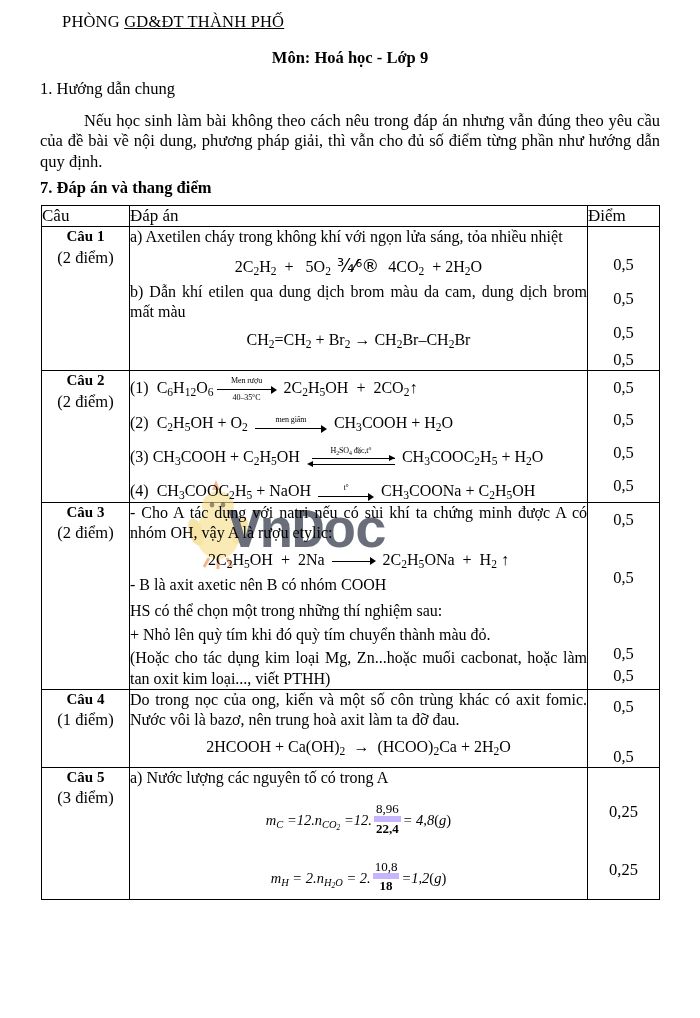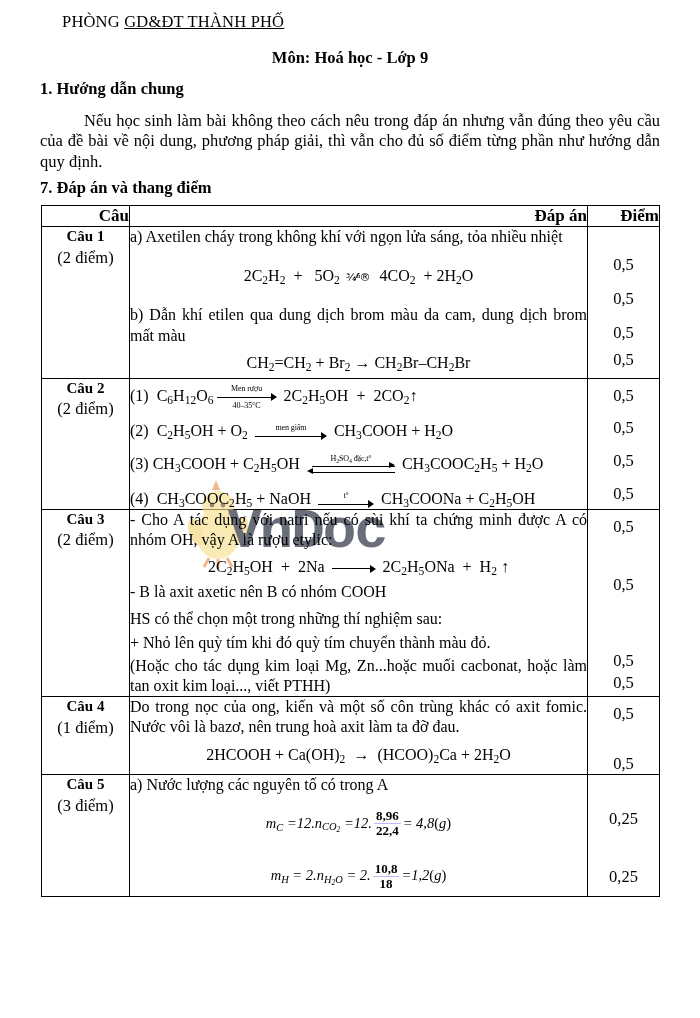--- a/index.html
+++ b/index.html
@@ -40,21 +40,21 @@
     font-size: 17.5px;
     letter-spacing: .1px;
   }
   .sub-title {
     font-weight: bold;
     font-size: 16.5px;
     margin-top: 16px;
   }
 
   .sec-head {
-    font-weight: bold;
+    font-weight: normal;
     font-size: 16.5px;
     margin: 11px 0 12px 40px;
   }
   .intro {
     margin: 3px 40px 0 40px;
     font-size: 16.5px;
     line-height: 1.24;
     text-align: justify;
     text-indent: 44px;
   }
@@ -75,22 +75,22 @@
   table.ans td, table.ans th {
     border: 1.3px solid #000;
     vertical-align: top;
     padding: 0;
   }
   col.c-cau { width: 88px; }
   col.c-ans { width: 458px; }
   col.c-pt  { width: 72px; }
 
   th.hd {
-    text-align: right;
-    font-weight: bold;
+    text-align: left;
+    font-weight: normal;
     font-size: 17px;
     padding: 6px 0 7px 0;
     vertical-align: middle;
   }
 
   
   td.q {
     text-align: center;
     padding-top: 7px;
     line-height: 1.3;
@@ -199,43 +199,42 @@
   .rx.eqm .ah-l {
     position: absolute; left: 0; top: 5.5px;
     border-right: 6px solid #000;
     border-top: 3.5px solid transparent;
     border-bottom: 3.5px solid transparent;
   }
 
   
   .garble {
     font-family: "DejaVu Sans", sans-serif;
-    font-size: 11px;
+    font-size: 18px;
     letter-spacing: -1px;
     display: inline-block;
-    margin: 16px 2px;
+    margin: 0 2px;
   }
   .garble sup { font-size: 60%; }
 
   
   .frac {
     display: inline-block;
     vertical-align: -0.52em;
     text-align: center;
     margin: 0 2px;
     font-style: italic;
   }
   .frac .num {
     display: block;
     font-size: 13px;
     line-height: 1.05;
-    border-bottom: 1px solid #c4b5fd;
+    border-bottom: 6px solid #c4b5fd;
     padding: 0 2px;
     font-style: normal;
-    font-weight: bold;
   }
   .frac .den {
     display: block;
     font-size: 13px;
     line-height: 1.1;
     padding: 0 2px;
     font-style: normal;
     font-weight: bold;
   }
   .math {

